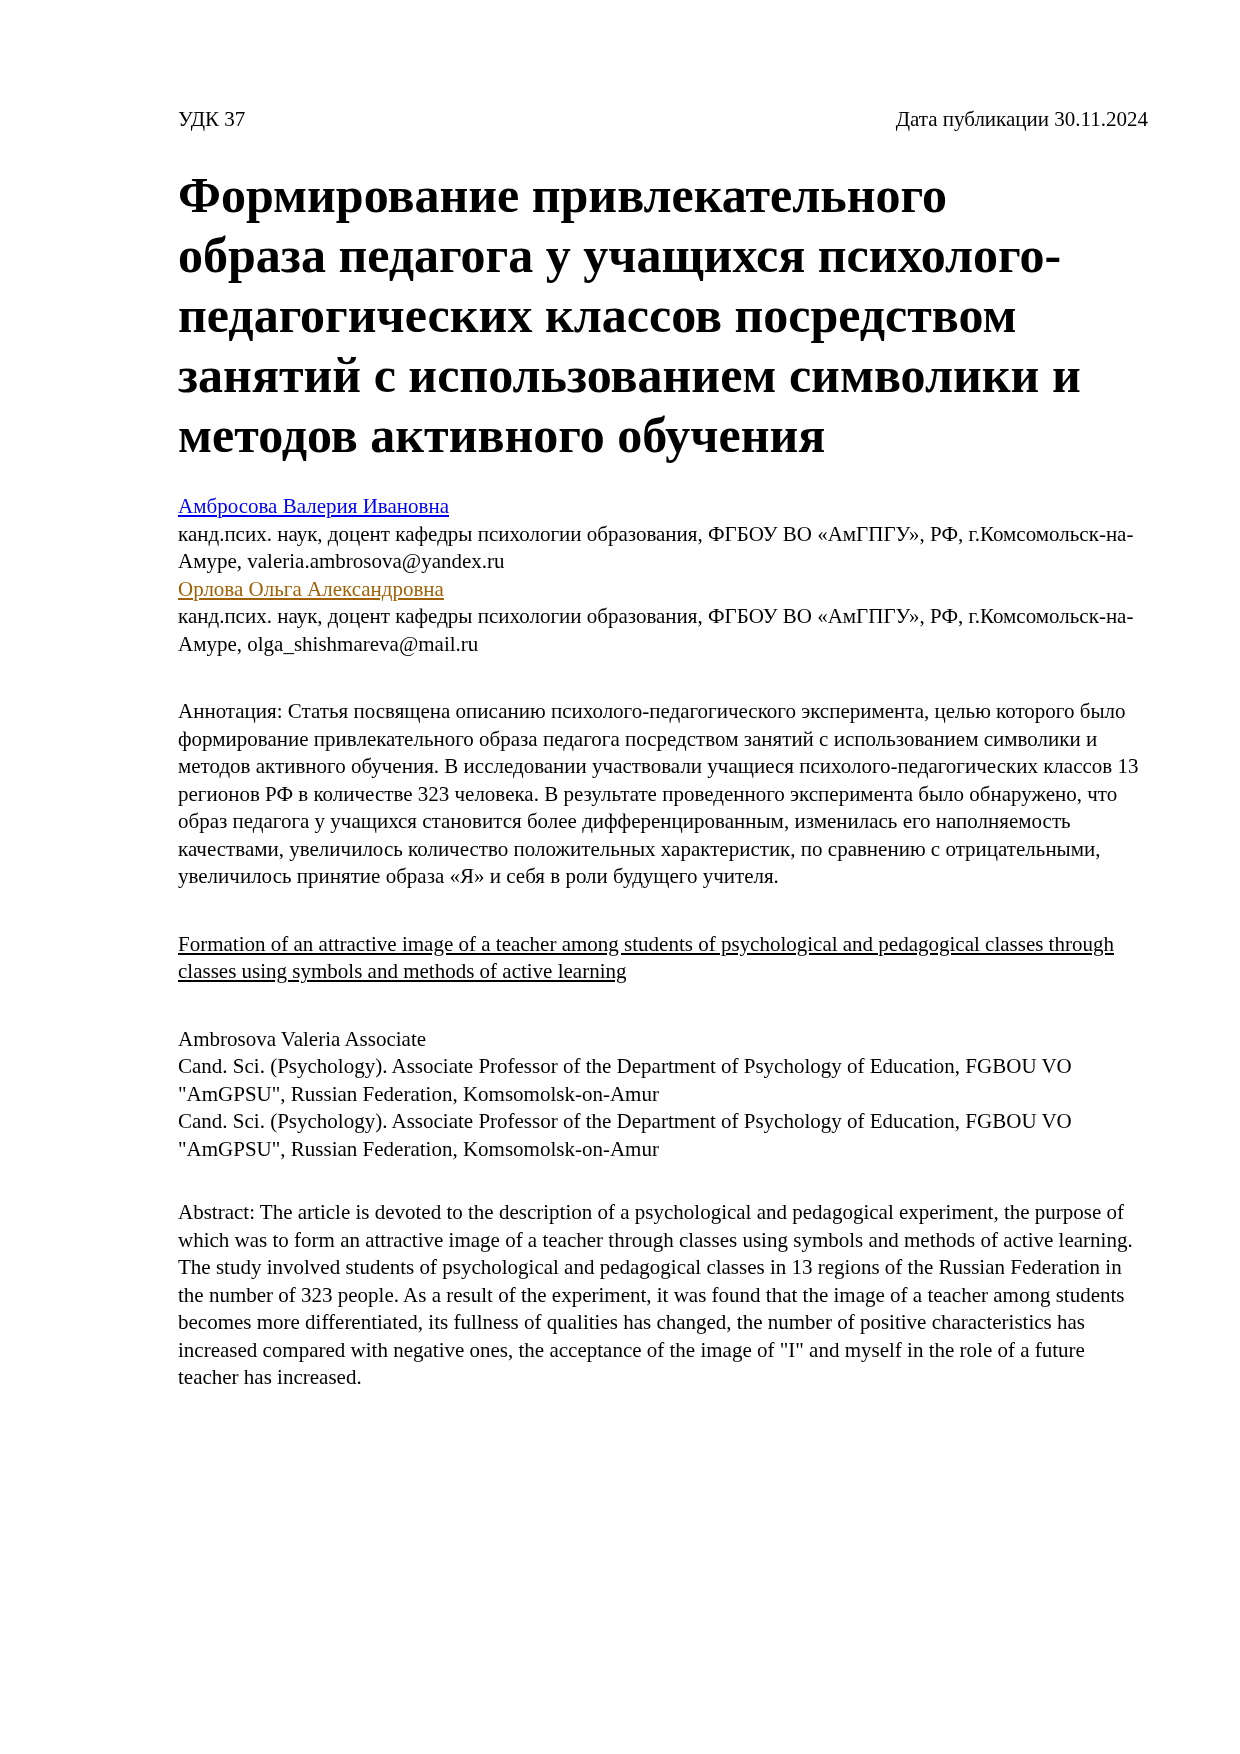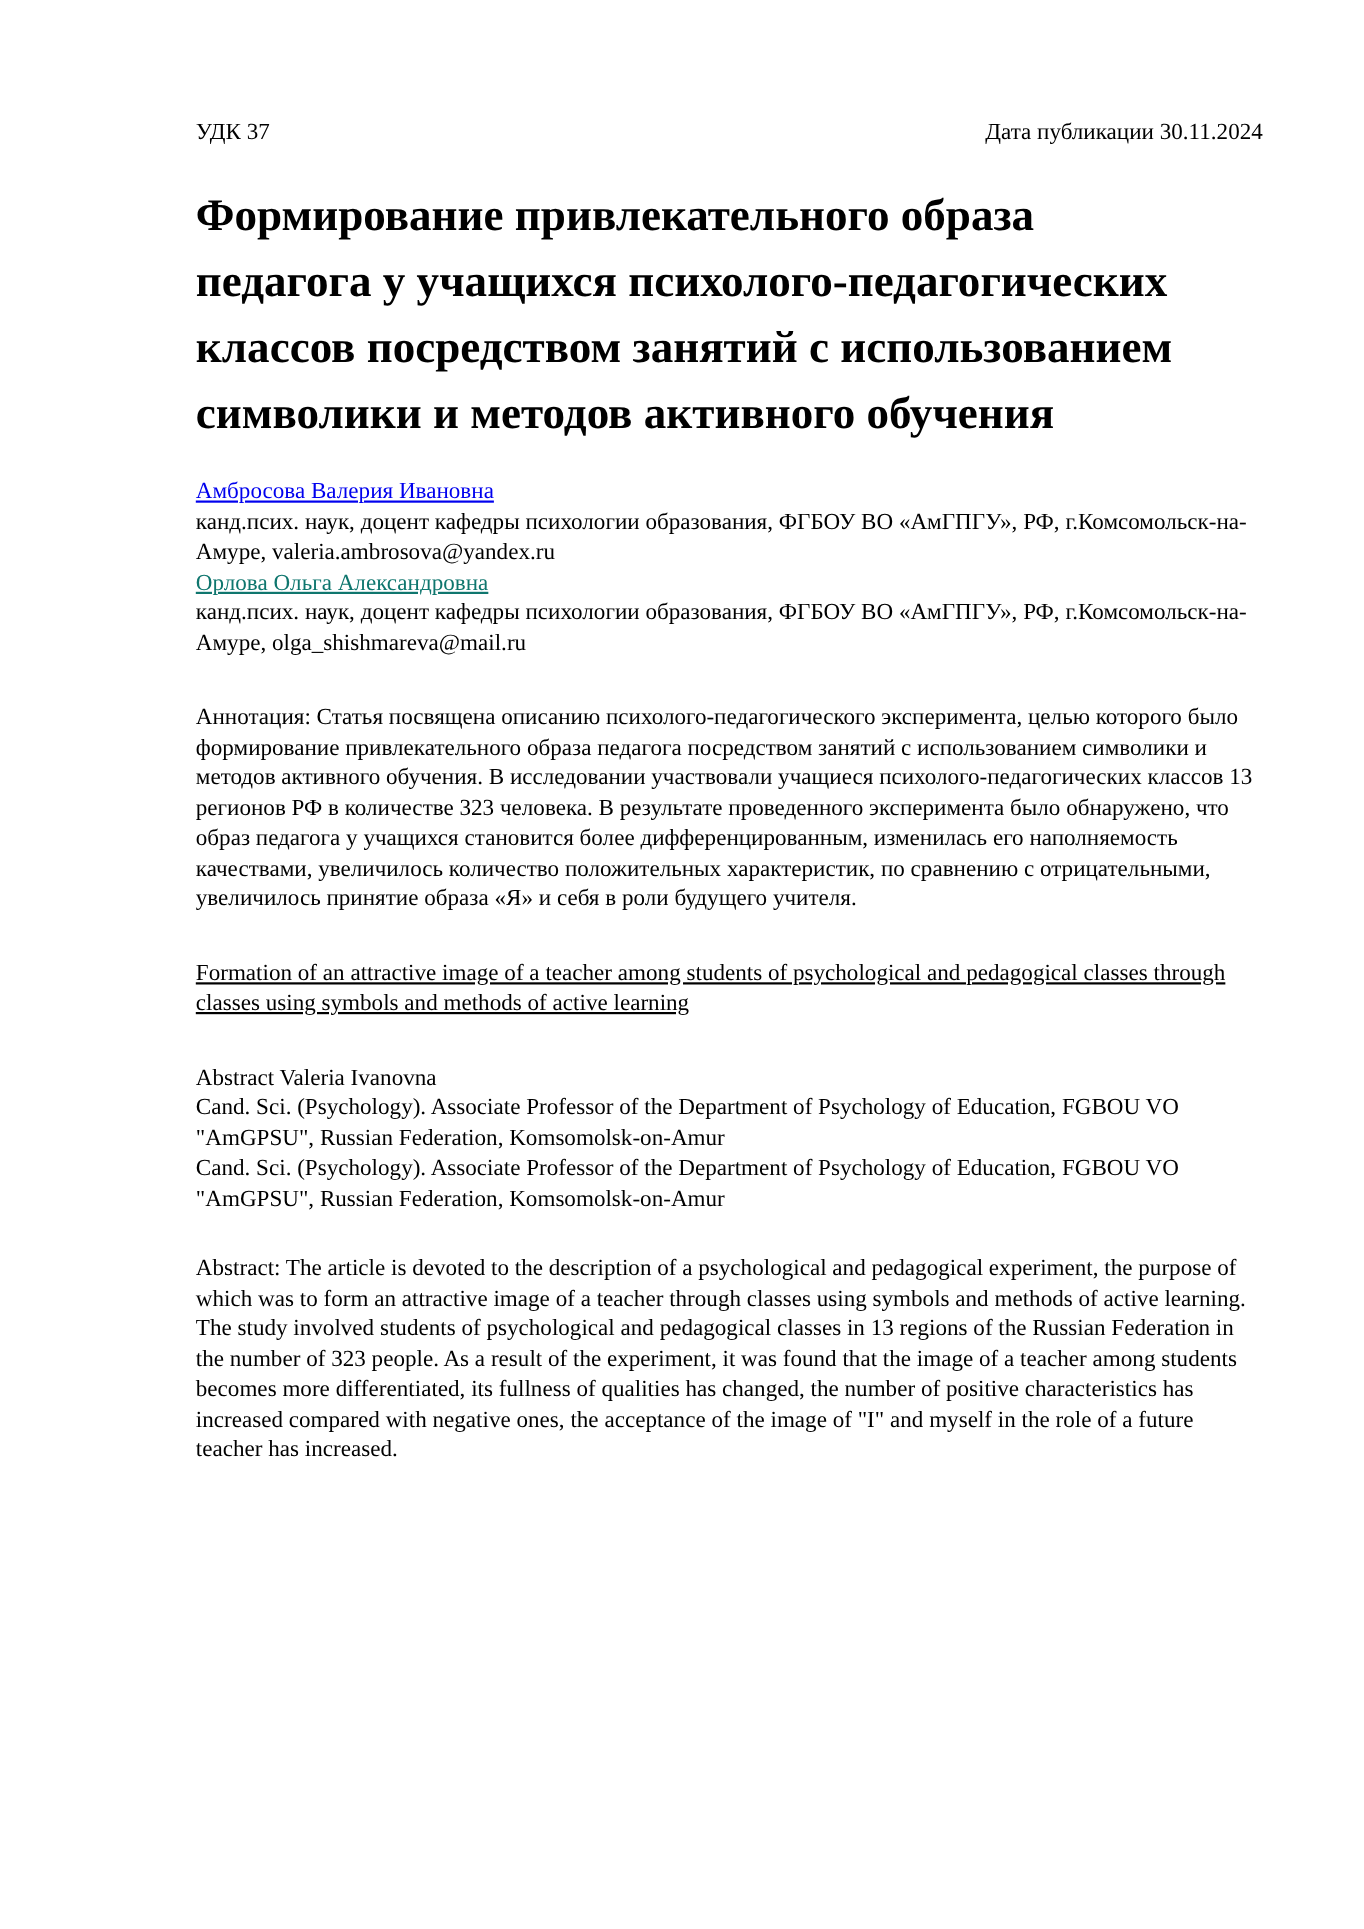--- a/index.html
+++ b/index.html
@@ -21,21 +21,21 @@
   .header-row {
     display: flex;
     justify-content: space-between;
     align-items: baseline;
     font-size: 21px;
     line-height: 27px;
   }
   .article-title {
     margin: 32px 0 0 0;
     max-width: 920px;
-    font-size: 41px;
+    font-size: 50px;
     line-height: 60px;
     font-weight: bold;
     letter-spacing: 0;
   }
   .body-text {
     font-size: 21px;
     line-height: 27.5px;
   }
   .authors-ru { margin-top: 28px; }
   .abstract-ru { margin-top: 40px; }
@@ -58,33 +58,33 @@
   </div>
 
   <h1 class="article-title">Формирование привлекательного образа педагога у учащихся психолого-педагогических классов посредством занятий с использованием символики и методов активного обучения</h1>
 
   <div class="body-text authors-ru">
     <div>
       <a class="author-link" style="color: rgb(0, 0, 238); margin-top: 10px;">Амбросова Валерия Ивановна</a>
     </div>
     <div>канд.псих. наук, доцент кафедры психологии образования, ФГБОУ ВО «АмГПГУ», РФ, г.Комсомольск-на-Амуре, valeria.ambrosova@yandex.ru</div>
     <div>
-      <a class="author-link" style="color: #0f766e;">Орлова Ольга Александровна</a>
+      <a class="author-link" style="color: #a16207;">Орлова Ольга Александровна</a>
     </div>
     <div>канд.псих. наук, доцент кафедры психологии образования, ФГБОУ ВО «АмГПГУ», РФ, г.Комсомольск-на-Амуре, olga_shishmareva@mail.ru</div>
   </div>
 
   <div class="body-text abstract-ru">
     <div>Аннотация: Статья посвящена описанию психолого-педагогического эксперимента, целью которого было формирование привлекательного образа педагога посредством занятий с использованием символики и методов активного обучения. В исследовании участвовали учащиеся психолого-педагогических классов 13 регионов РФ в количестве 323 человека. В результате проведенного эксперимента было обнаружено, что образ педагога у учащихся становится более дифференцированным, изменилась его наполняемость качествами, увеличилось количество положительных характеристик, по сравнению с отрицательными, увеличилось принятие образа «Я» и себя в роли будущего учителя.</div>
   </div>
 
   <div class="body-text title-en">Formation of an attractive image of a teacher among students of psychological and pedagogical classes through classes using symbols and methods of active learning</div>
 
   <div class="body-text authors-en">
-    <div>Abstract Valeria Ivanovna</div>
+    <div>Ambrosova Valeria Associate</div>
     <div>Cand. Sci. (Psychology). Associate Professor of the Department of Psychology of Education, FGBOU VO "AmGPSU", Russian Federation, Komsomolsk-on-Amur</div>
     <div>Cand. Sci. (Psychology). Associate Professor of the Department of Psychology of Education, FGBOU VO "AmGPSU", Russian Federation, Komsomolsk-on-Amur</div>
   </div>
 
   <div class="body-text abstract-en">
     <div>Abstract: The article is devoted to the description of a psychological and pedagogical experiment, the purpose of which was to form an attractive image of a teacher through classes using symbols and methods of active learning. The study involved students of psychological and pedagogical classes in 13 regions of the Russian Federation in the number of 323 people. As a result of the experiment, it was found that the image of a teacher among students becomes more differentiated, its fullness of qualities has changed, the number of positive characteristics has increased compared with negative ones, the acceptance of the image of "I" and myself in the role of a future teacher has increased.</div>
   </div>
 
 </div>
 

